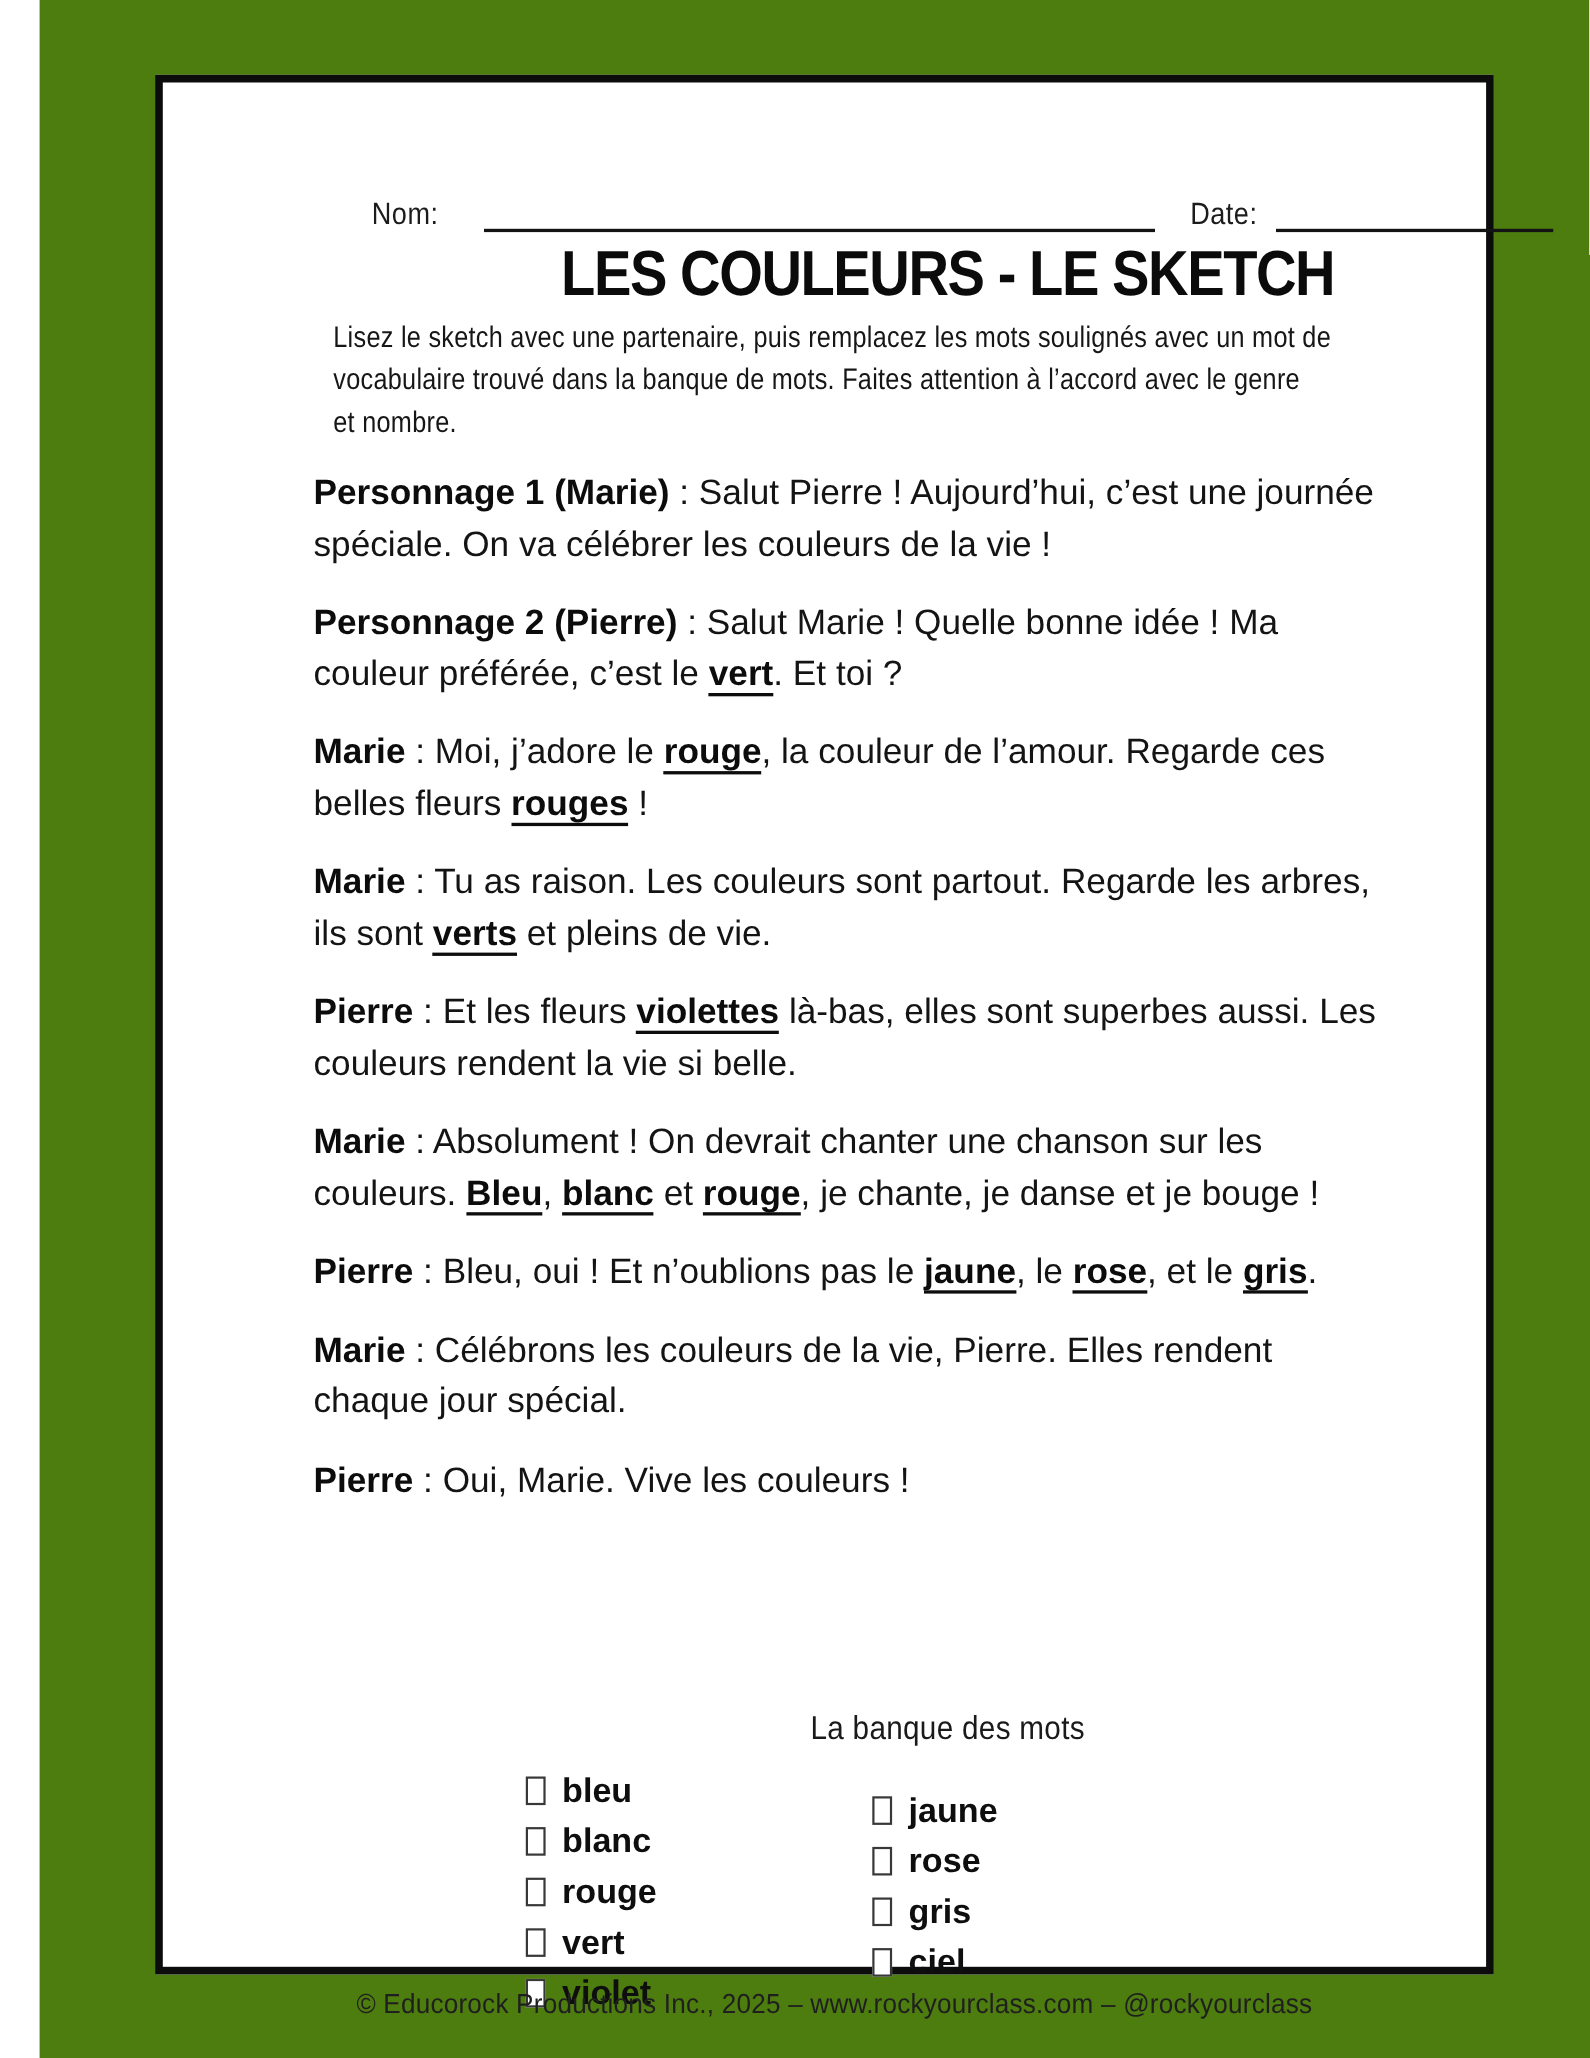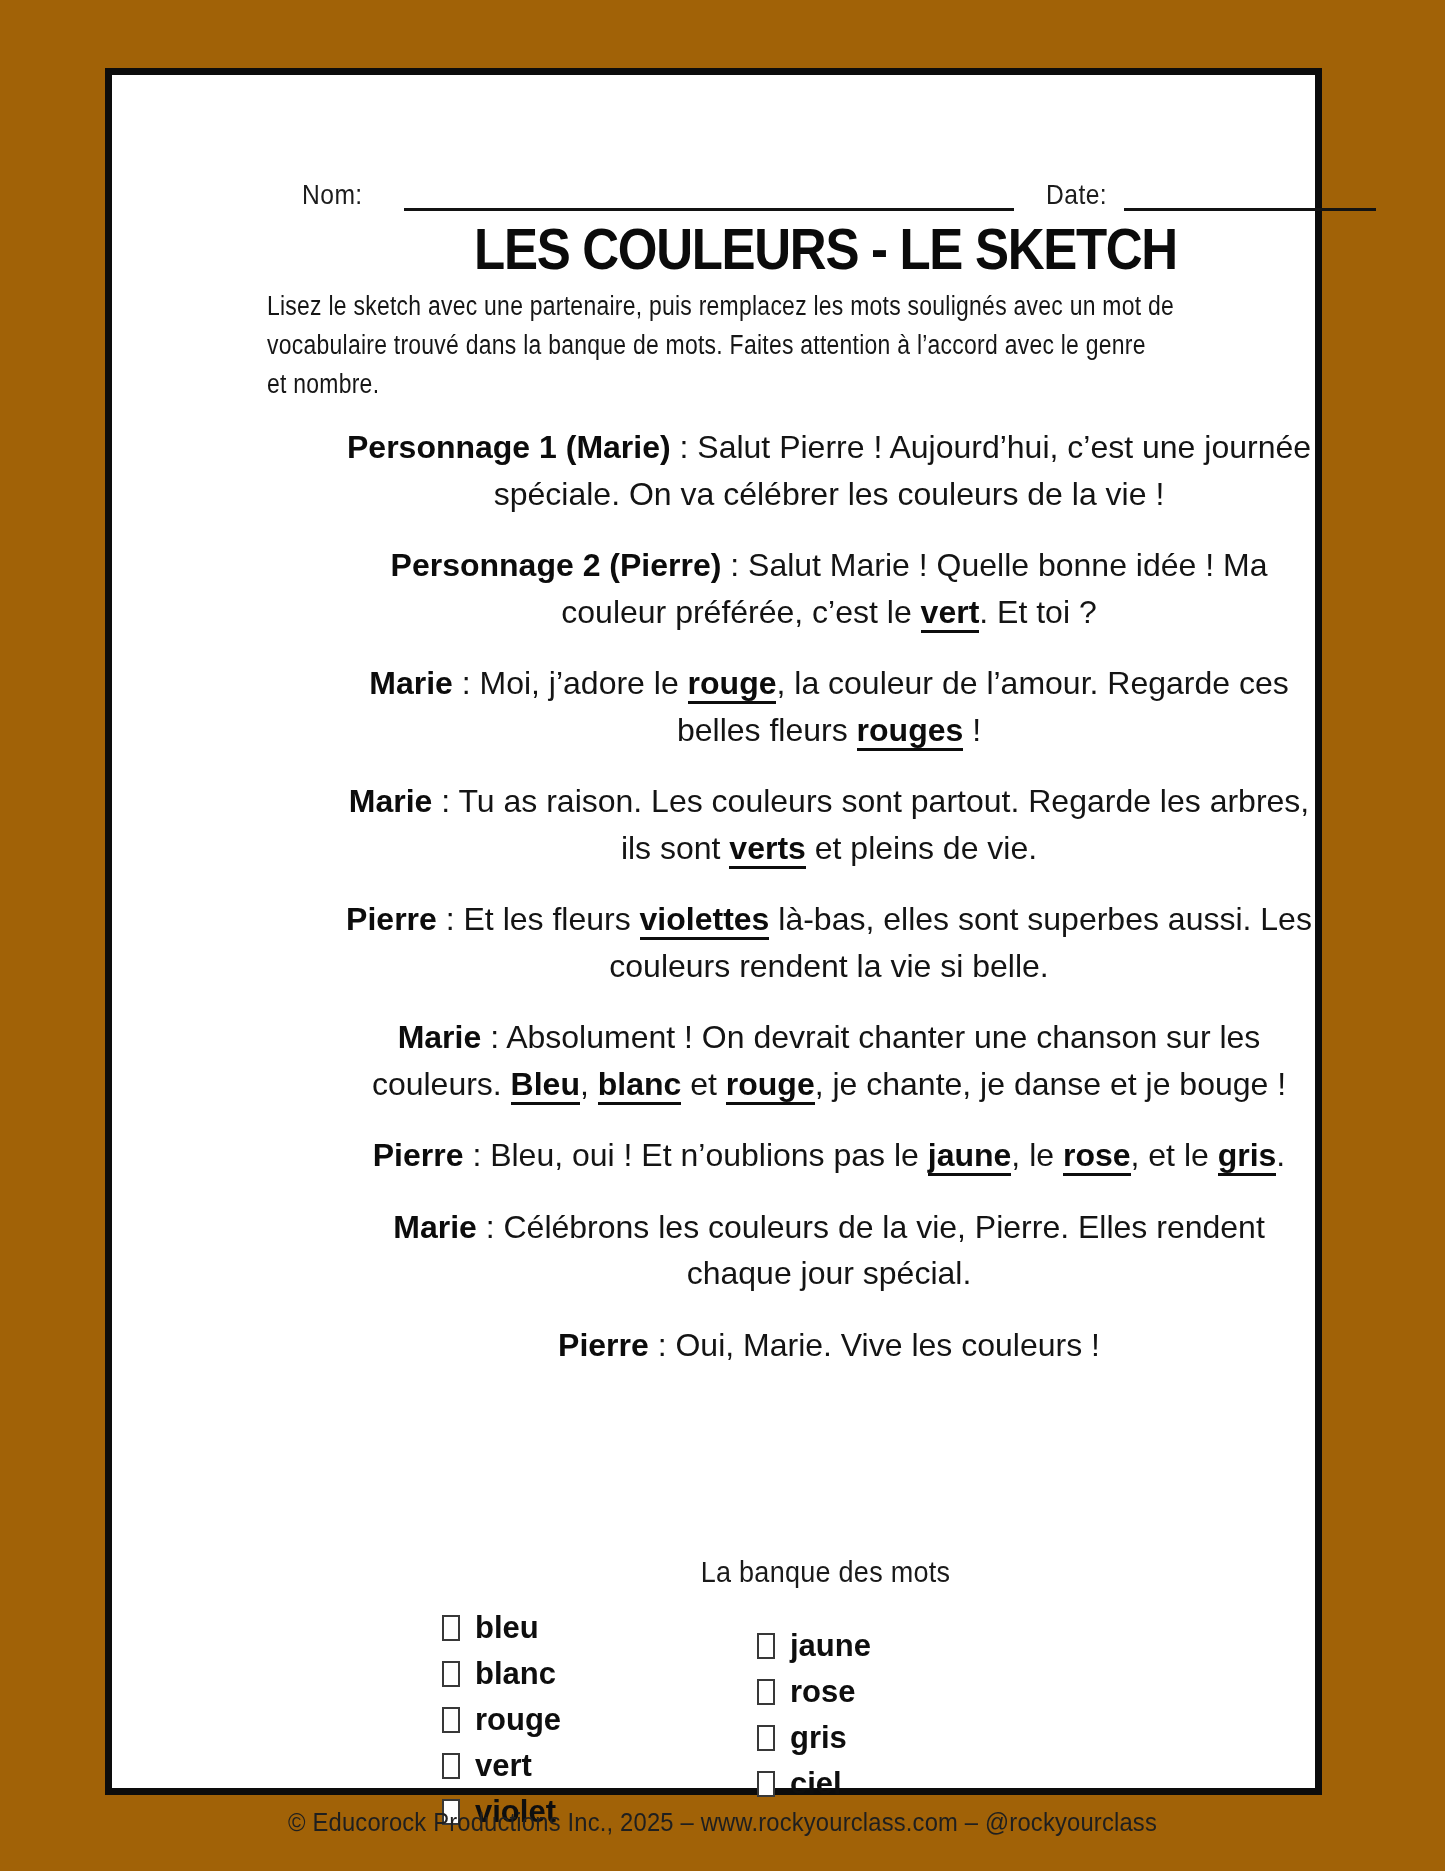--- a/index.html
+++ b/index.html
@@ -1,17 +1,17 @@
 <!DOCTYPE html>
 <html><head>
 <meta charset="utf-8">
 <style>
   html,body{margin:0;padding:0;background:#ffffff;}
   body{width:1445px;height:1871px;position:relative;font-family:"Liberation Sans",sans-serif;color:#121212;}
-  .page{position:absolute;inset:0;background:#a16207;}
+  .page{position:absolute;inset:0;background:#4d7c0f;margin-left:36px;}
 
   
   .frame{position:absolute;left:105px;top:68px;width:1217px;height:1727px;border:7px solid #0c0c0c;box-sizing:border-box;background:#fff;}
 
   
   .hdr-label{position:absolute;font-size:28px;color:#1c1c1c;transform:scaleX(0.88);transform-origin:0 50%;letter-spacing:0.5px;}
   .nom{left:190px;top:104px;}
   .date{left:934px;top:104px;}
   .fill-line{position:absolute;border-bottom:3px solid #131313;height:0;}
   .name-line{left:292px;top:133px;width:610px;}
@@ -21,21 +21,21 @@
   h1.title{position:absolute;left:105px;top:142px;width:1217px;margin:0;text-align:center;
     font-size:58px;font-weight:700;letter-spacing:-1.5px;color:#0b0b0b;
     transform:scaleX(0.88);transform-origin:50% 0;line-height:1.1;}
 
   
   .instructions{position:absolute;left:155px;top:212px;width:1200px;
     font-size:27px;line-height:39px;color:#161616;letter-spacing:0.3px;
     transform:scaleX(0.85);transform-origin:0 0;}
 
   
-  .dialogue{position:absolute;left:137px;top:349px;width:1160px;font-size:32px;line-height:46.5px;color:#141414;text-align:center;}
+  .dialogue{position:absolute;left:137px;top:349px;width:1160px;font-size:32px;line-height:46.5px;color:#141414;}
   .dialogue p{margin:0 0 25px 0;position:relative;}
   .dialogue strong{font-weight:700;color:#0c0c0c;}
   .dialogue .u{font-weight:700;border-bottom:3.5px solid #0d0d0d;color:#0c0c0c;}
   .artifact{position:absolute;left:-4px;top:-4px;width:1092px;height:32px;background:rgba(255,255,255,0.84);pointer-events:none;}
 
   
   .wb-heading{position:absolute;left:105px;top:1480px;width:1217px;text-align:center;
     font-size:30px;color:#1a1a1a;letter-spacing:0.3px;transform:scaleX(0.9);transform-origin:50% 0;}
   .wb-col{position:absolute;}
   .wb-col.c1{left:330px;top:1536px;}

